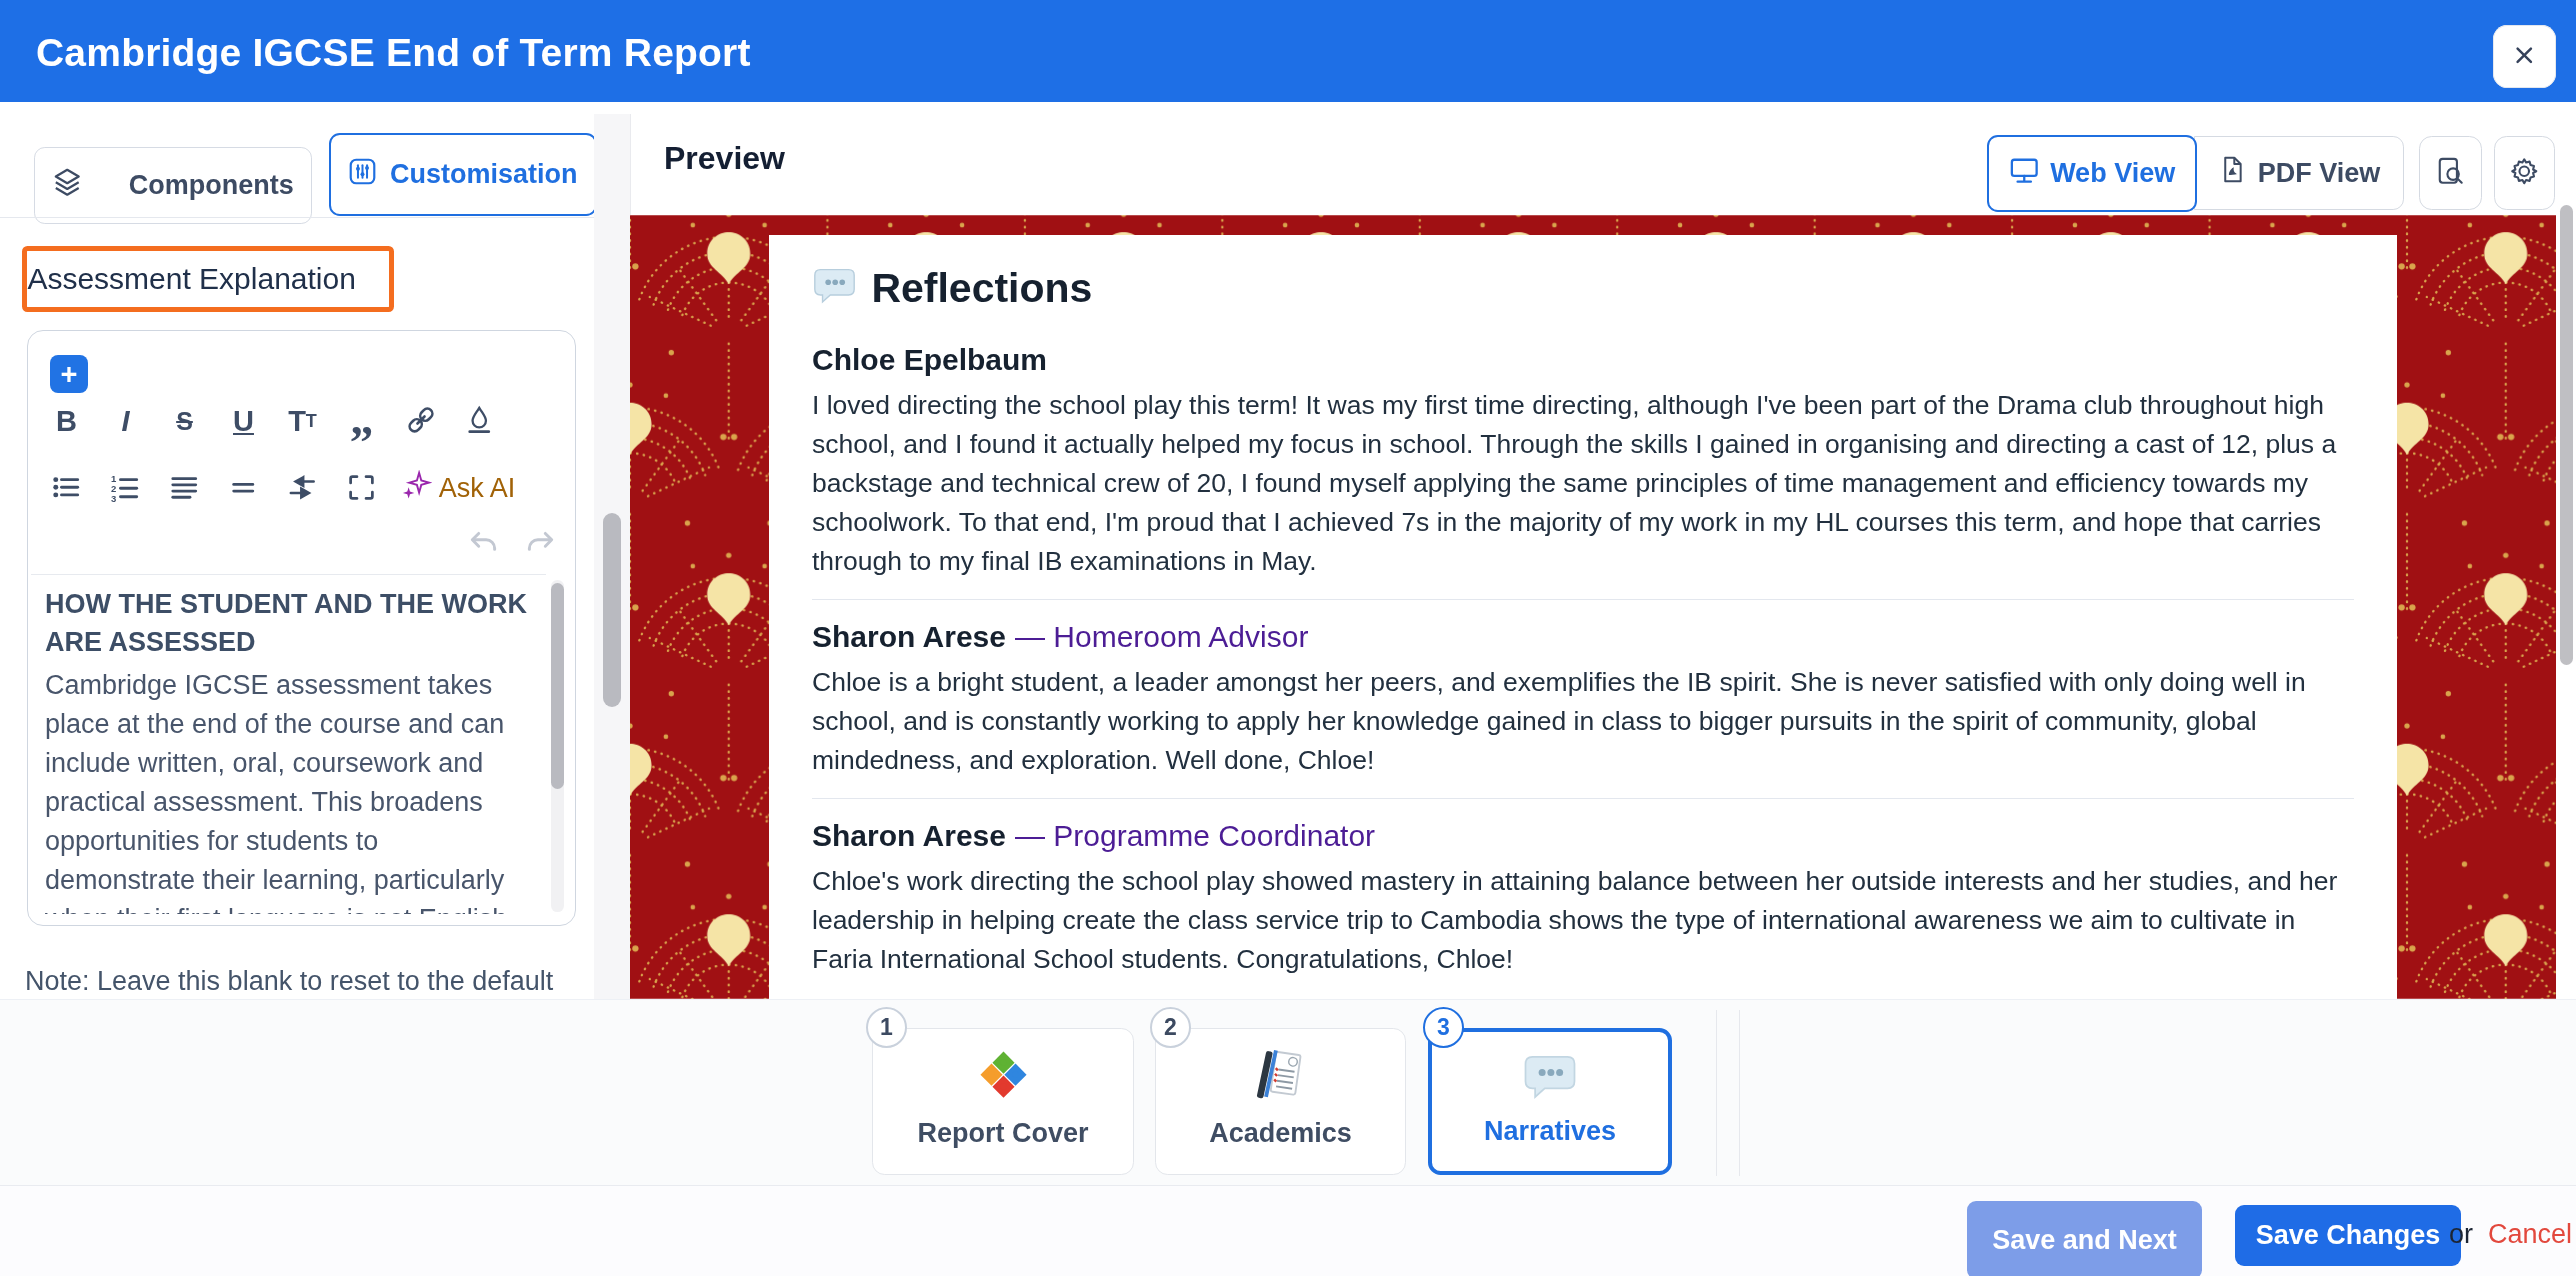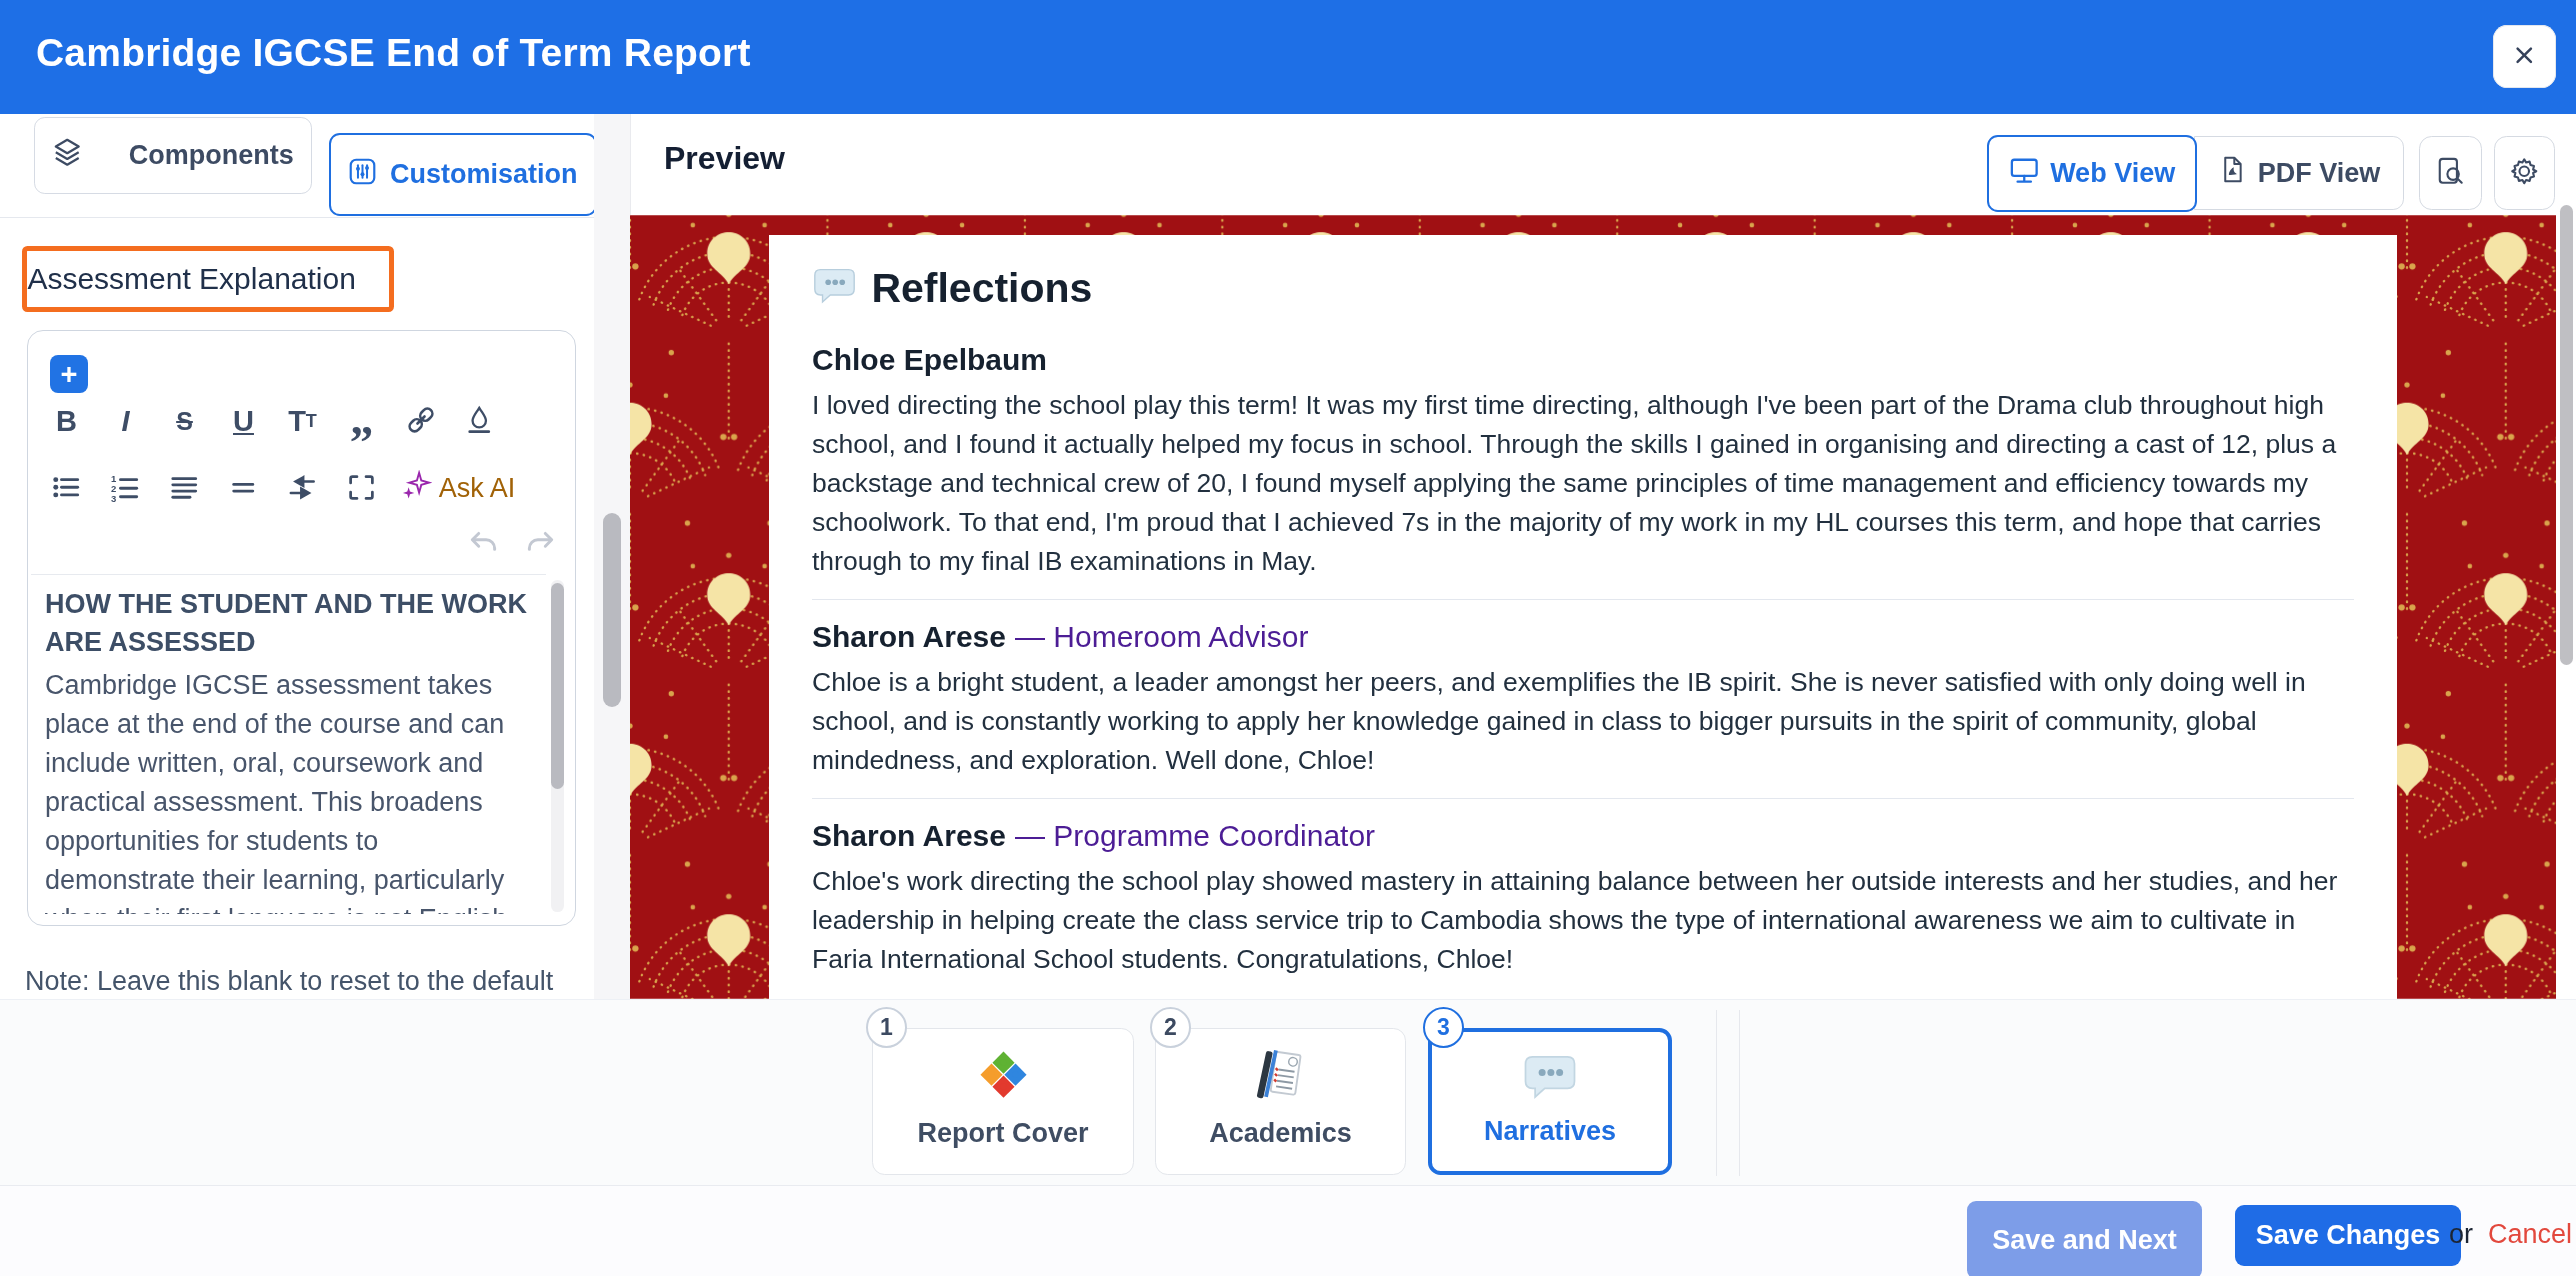--- a/index.html
+++ b/index.html
@@ -1,20 +1,20 @@
 <!DOCTYPE html>
 <html style="font-size:14.4px"><head>
 <meta charset="utf-8">
 <style>
   html,body{margin:0;padding:0;background:#fff;}
   #app{position:relative;width:2576px;height:1276px;overflow:hidden;
        font-family:"Liberation Sans",sans-serif;color:#22303f;background:#fff;}
   .abs{position:absolute;}
   
-  .hdr{left:0;top:0;width:2576px;height:114px;background:#1e6fe6;}
+  .hdr{left:0;top:0;width:2576px;height:102px;background:#1e6fe6;}
   .hdr-title{left:36px;top:30.5px;font-size:39px;font-weight:bold;color:#fff;letter-spacing:0.2px;}
   .close-btn{left:2493px;top:25px;width:63px;height:63px;background:#fff;border-radius:14.4px;
              display:flex;align-items:center;justify-content:center;cursor:pointer;box-shadow:0 0 0 0.9px #e2e6ee inset;}
   
   .sidebar{left:0;top:114px;width:594px;height:885px;background:#fff;}
   .tab-btn{display:flex;align-items:center;justify-content:center;gap:12.6px;background:#fff;
            font-weight:bold;font-size:27px;border-radius:10.8px;cursor:pointer;}
   .tab-plain{border:1.8px solid #d6dbe4;color:#3d4b63;}
   .tab-active{border:2.7px solid #1f6fe0;color:#1f6fe0;}
   .sb-divider{left:0;top:217px;width:594px;height:0;border-top:0.9px solid #e5e8ee;}
@@ -85,21 +85,21 @@
             <g stroke="#36425b" stroke-width="2.6" stroke-linecap="round">
               <line x1="9" y1="9" x2="23" y2="23"></line>
               <line x1="23" y1="9" x2="9" y2="23"></line>
             </g>
           </svg>
       </span>
     </div>
   </div>
 
   <div class="abs sidebar">
-    <div class="abs tab-btn tab-plain" style="left:34px;top:3px;width:276px;height:75px;gap:46px;">
+    <div class="abs tab-btn tab-plain" style="left:34px;top:33px;width:276px;height:75px;gap:46px;">
       <span>
         <svg width="30.5" height="30.5" viewBox="0 0 32 32" fill="none" stroke="#3d4b63" stroke-width="2.4" stroke-linejoin="round">
             <path d="M16 3 28 10 16 17 4 10Z"></path>
             <path d="M4 16 16 23 28 16"></path>
             <path d="M4 22 16 29 28 22"></path>
           </svg>
       </span>
       <span>Components</span>
     </div>
     <div class="abs tab-btn tab-active" style="left:329px;top:19px;width:264px;height:79px;">

